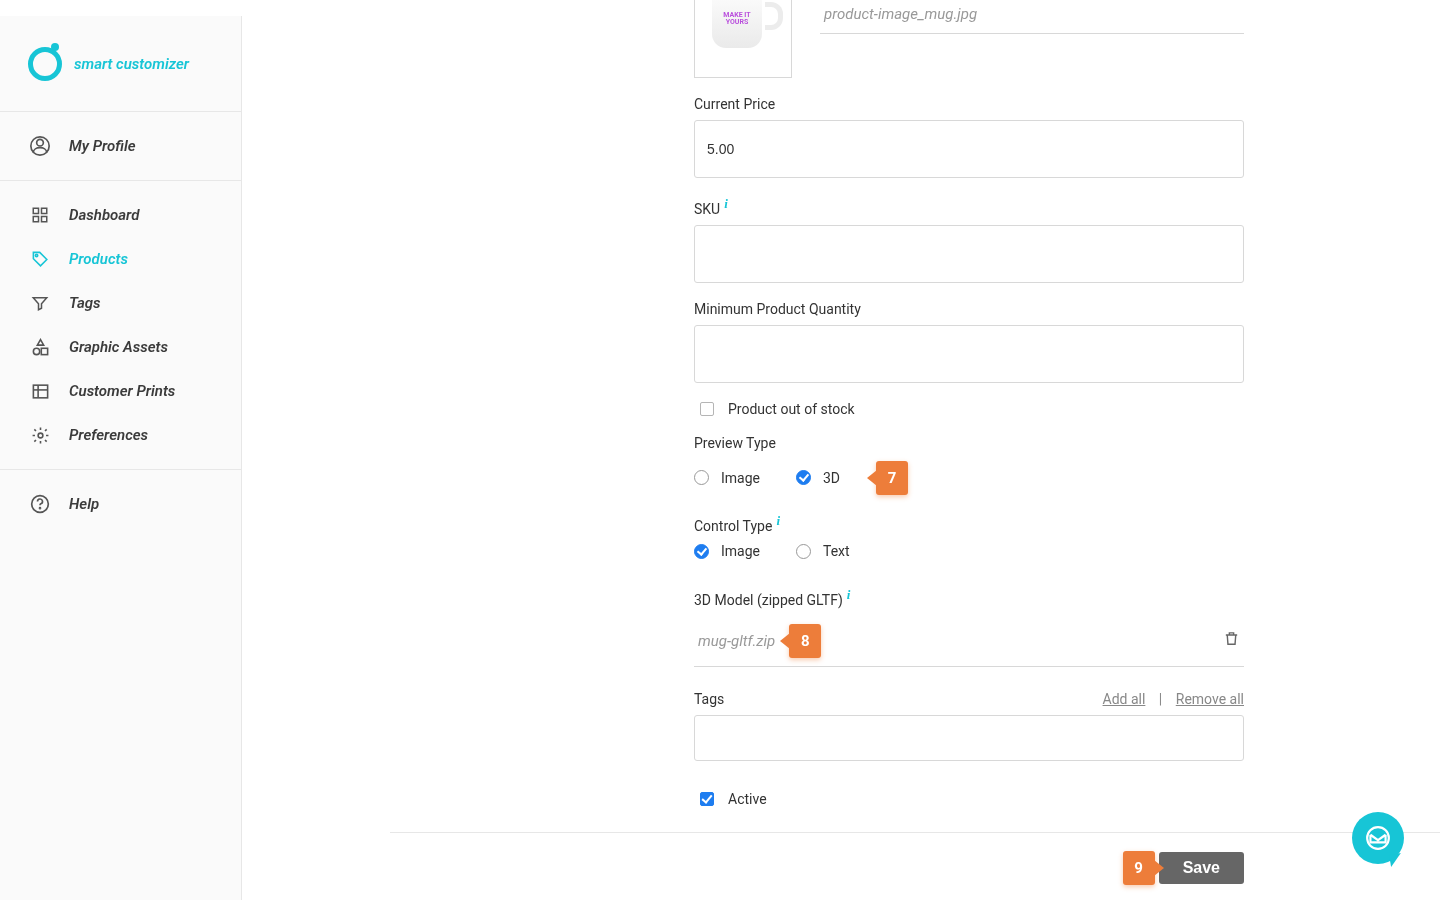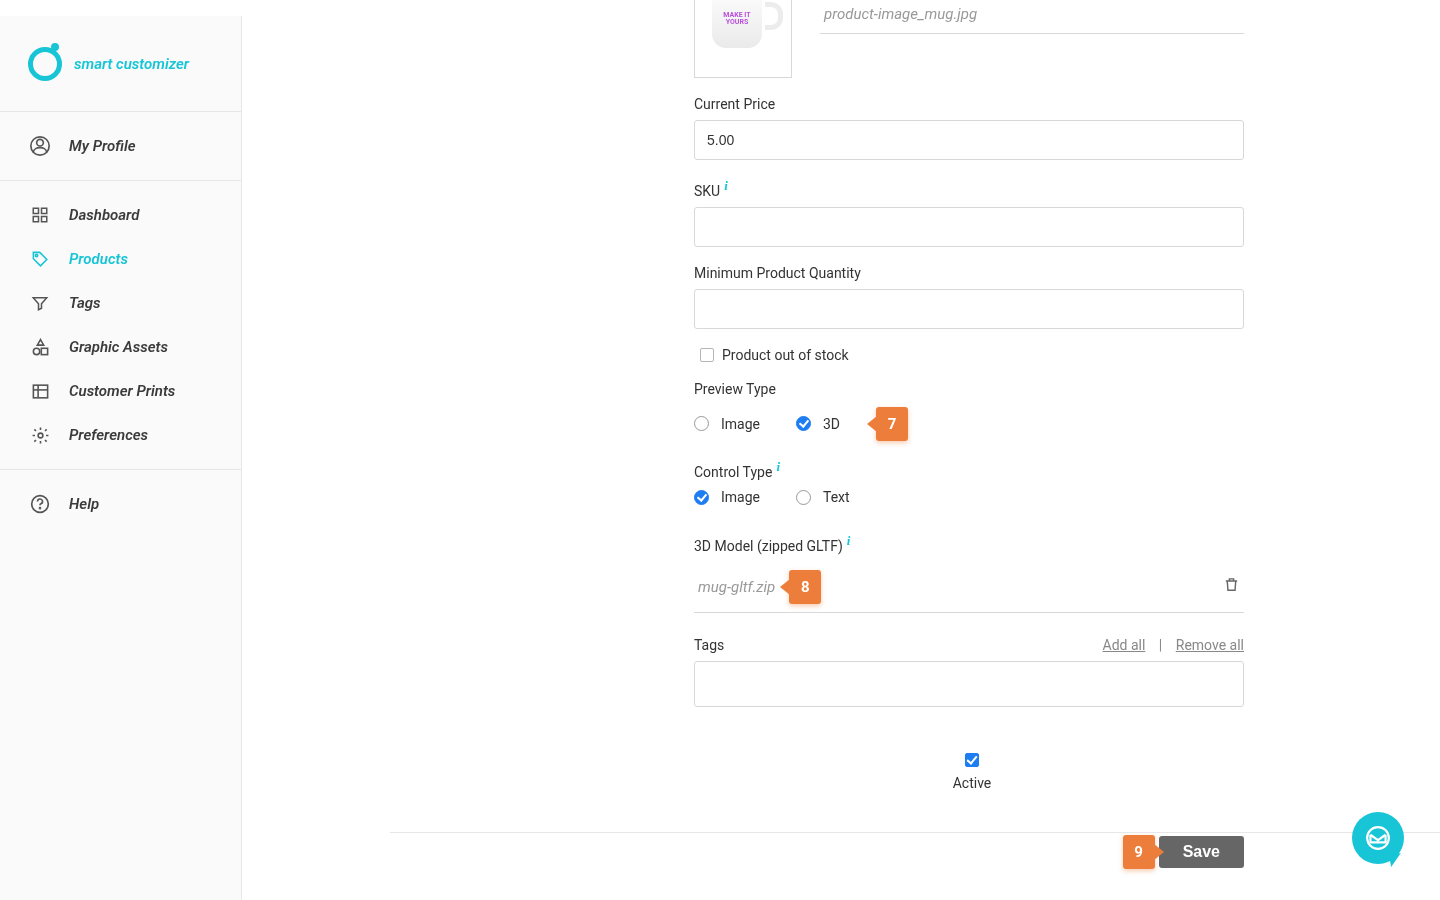--- a/index.html
+++ b/index.html
@@ -18,33 +18,33 @@
 .nav-item { display: flex; align-items: center; gap: 19px; padding: 12px 30px; cursor: pointer; font-size: 15px; font-weight: 600; color: #3b3b3b; }
 .nav-item.active { color: #17c5d6; }
 .nav-item .nic { width: 20px; height: 20px; display:flex; align-items:center; justify-content:center; color:#555; }
 .nav-item.active .nic { color:#17c5d6; }
 
 
 .main { position: absolute; left: 242px; top: 0; right: 0; bottom: 0; padding: 0; }
 .form-col { position: absolute; left: 452px; top: -40px; width: 550px; }
 
 .field-label { font-size: 14px; color: #333; margin-bottom: 8px; display: block; }
-.text-input { width: 100%; height: 40px; border: 1px solid #d8d8d8; border-radius: 3px; padding: 0 12px; font-size: 14px; color:#333; background:#fff; }
+.text-input { width: 100%; height: 58px; border: 1px solid #d8d8d8; border-radius: 3px; padding: 0 12px; font-size: 14px; color:#333; background:#fff; }
 .row-2 { display: flex; gap: 20px; flex-direction: column; }
 .row-2 > div { flex: 1; }
 
 .thumb-row { display:flex; align-items:center; gap:28px; margin-bottom:18px; }
 .thumb-box { width: 98px; height: 118px; border: 1px solid #d8d8d8; background:#fff; display:flex; align-items:center; justify-content:center; }
 .mug { position:relative; width:62px; height:58px; }
 .mug-body{ width:50px;height:58px;background:linear-gradient(#fdfdfd,#eaeaea);border-radius:6px 6px 14px 14px; display:flex;align-items:center;justify-content:center; font-size:7px;font-weight:700;color:#b94fdc;text-align:center;line-height:1.05;}
 .mug-handle{position:absolute;right:-9px;top:12px;width:18px;height:28px;border:5px solid #ececec;border-left:none;border-radius:0 12px 12px 0;}
 .file-line{ flex:1; border-bottom:1px solid #d8d8d8; padding:0 4px 10px 4px; font-style:italic; color:#999; font-size:15px;}
 
 .block{margin-top:18px;}
-.chk-line{display:flex;align-items:center;gap:8px;margin-top:18px;}
+.chk-line{display:flex;align-items:center;gap:14px;margin-top:18px;}
 .chk-box{width:14px;height:14px;border:1px solid #b5b5b5;border-radius:2px;background:#fff;display:inline-block;}
 .chk-box.checked{background:#1e7df0;border-color:#1e7df0;position:relative;}
 .chk-box.checked::after{content:"";position:absolute;left:3px;top:0px;width:4px;height:8px;border:solid #fff;border-width:0 2px 2px 0;transform:rotate(40deg);}
 .chk-label{font-size:14px;color:#333;}
 
 .radio-row{display:flex;gap:36px;align-items:center;margin-top:10px;}
 .radio-item{display:flex;align-items:center;gap:12px;cursor:pointer;}
 .radio-circ{width:15px;height:15px;border:1.5px solid #999;border-radius:50%;display:inline-block;position:relative;}
 .radio-circ.sel{border-color:#1e7df0;background:#1e7df0;}
 .radio-circ.sel::after{content:"";position:absolute;left:4px;top:1px;width:4px;height:7px;border:solid #fff;border-width:0 2px 2px 0;transform:rotate(40deg);}
@@ -252,21 +252,21 @@
     <div class="tags-hdr">
       <span class="field-label" style="margin:0;">Tags</span>
       <span class="tags-links">
         <a>Add all</a>
         <span class="sep">|</span>
         <a>Remove all</a>
       </span>
     </div>
     <div class="tags-box"></div>
 
-    <div class="chk-line" style="margin-top:46px;margin-left:6px;flex-direction:column;">
+    <div class="chk-line" style="margin-top:30px;margin-left:6px;">
       <span class="chk-box checked"></span>
       <span class="chk-label">Active</span>
     </div>
 
     <div class="save-row">
       <span class="callout right">9</span>
       <button class="save-btn">Save</button>
     </div>
 
   </div>

